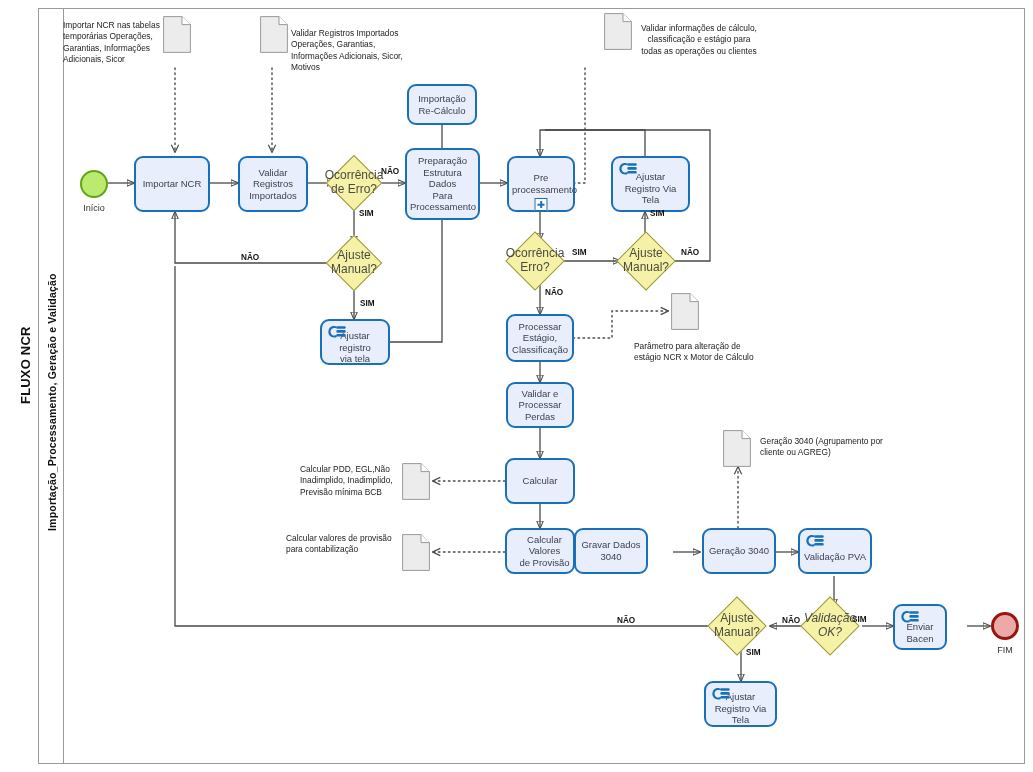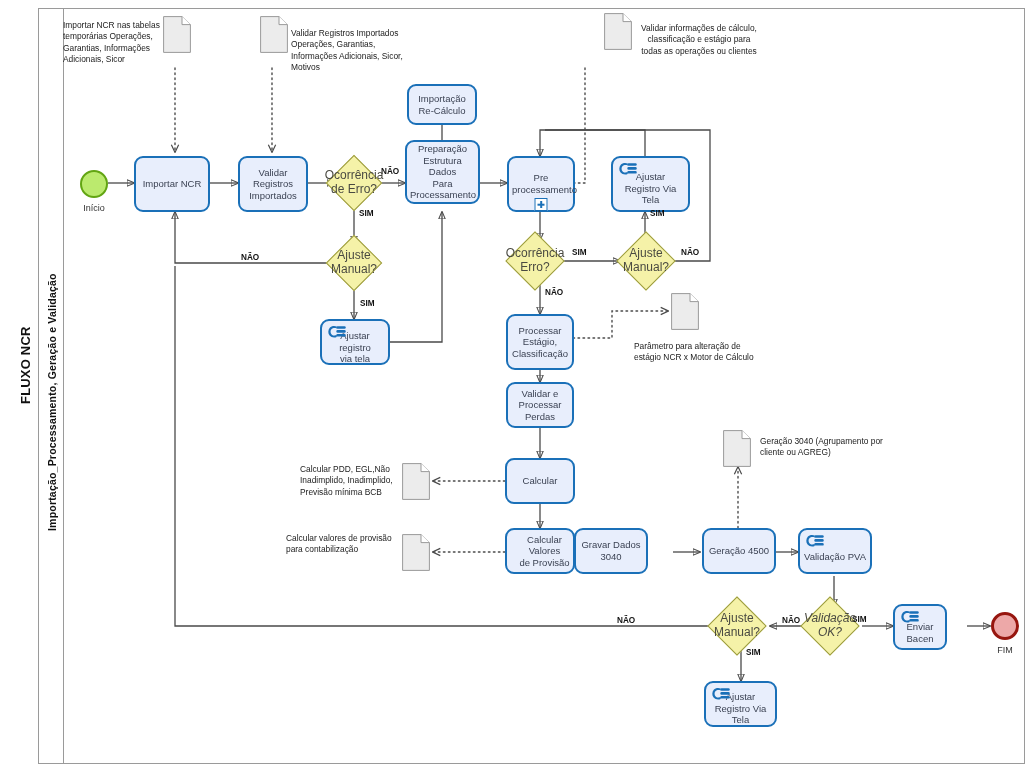--- a/index.html
+++ b/index.html
@@ -170,21 +170,21 @@
   </div>
 
   <div class="task" style="left:238px;top:156px;width:70px;height:56px;">
     <span class="tlabel">Validar<br>Registros<br>Importados</span>
   </div>
 
   <div class="task" style="left:407px;top:84px;width:70px;height:41px;">
     <span class="tlabel">Importação<br>Re-Cálculo</span>
   </div>
 
-  <div class="task" style="left:405px;top:140px;width:75px;height:64px;">
+  <div class="task" style="left:405px;top:148px;width:75px;height:72px;">
     <span class="tlabel">Preparação<br>Estrutura Dados<br>Para<br>Processamento</span>
   </div>
 
   <div class="task" style="left:507px;top:156px;width:68px;height:56px;">
     <span class="tlabel">Pre<br>processamento</span>
     <span class="plus-marker"></span>
   </div>
 
   <div class="task manual" style="left:611px;top:156px;width:79px;height:56px;">
     <span class="hand-icon">
@@ -207,42 +207,42 @@
                  C3.6,7.2 3.9,10.2 5.8,11.8 C7.6,13.3 10.2,13.2 11.6,11.9 L11.6,14.6
                  C8.8,16 5,15.3 3,12.9 C0.8,10.3 1,5.9 3.2,3.4 Z" fill="#1a70b8"></path>
         <rect x="11.2" y="1.4" width="11.4" height="3.1" rx="1.5" fill="#1a70b8"></rect>
         <rect x="11.2" y="6.2" width="11.4" height="3.1" rx="1.5" fill="#1a70b8"></rect>
         <rect x="11.2" y="11" width="11.4" height="3.1" rx="1.5" fill="#1a70b8"></rect>
       </svg>
     </span>
     <span class="tlabel" style="padding-top:11px;">Ajustar registro<br>via tela</span>
   </div>
 
-  <div class="task" style="left:506px;top:314px;width:68px;height:56px;">
+  <div class="task" style="left:506px;top:314px;width:68px;height:48px;">
     <span class="tlabel">Processar<br>Estágio,<br>Classificação</span>
   </div>
 
   <div class="task" style="left:506px;top:382px;width:68px;height:46px;">
     <span class="tlabel">Validar e<br>Processar Perdas</span>
   </div>
 
   <div class="task" style="left:505px;top:458px;width:70px;height:46px;">
     <span class="tlabel">Calcular</span>
   </div>
 
   <div class="task" style="left:505px;top:528px;width:70px;height:46px;padding-left:12px;">
     <span class="tlabel">Calcular Valores<br>de Provisão</span>
   </div>
 
   <div class="task" style="left:574px;top:528px;width:74px;height:46px;">
     <span class="tlabel">Gravar Dados<br>3040</span>
   </div>
 
   <div class="task" style="left:702px;top:528px;width:74px;height:46px;">
-    <span class="tlabel">Geração 4500</span>
+    <span class="tlabel">Geração 3040</span>
   </div>
 
   <div class="task manual" style="left:798px;top:528px;width:74px;height:46px;">
     <span class="hand-icon">
       <svg viewBox="0 0 24 17" width="20" height="14">
         <path d="M3.2,3.4 C5,1.2 9,0.6 11.6,1.9 L11.6,4.2 C9.4,3.3 6.6,3.7 5.2,5.3
                  C3.6,7.2 3.9,10.2 5.8,11.8 C7.6,13.3 10.2,13.2 11.6,11.9 L11.6,14.6
                  C8.8,16 5,15.3 3,12.9 C0.8,10.3 1,5.9 3.2,3.4 Z" fill="#1a70b8"></path>
         <rect x="11.2" y="1.4" width="11.4" height="3.1" rx="1.5" fill="#1a70b8"></rect>
         <rect x="11.2" y="6.2" width="11.4" height="3.1" rx="1.5" fill="#1a70b8"></rect>

